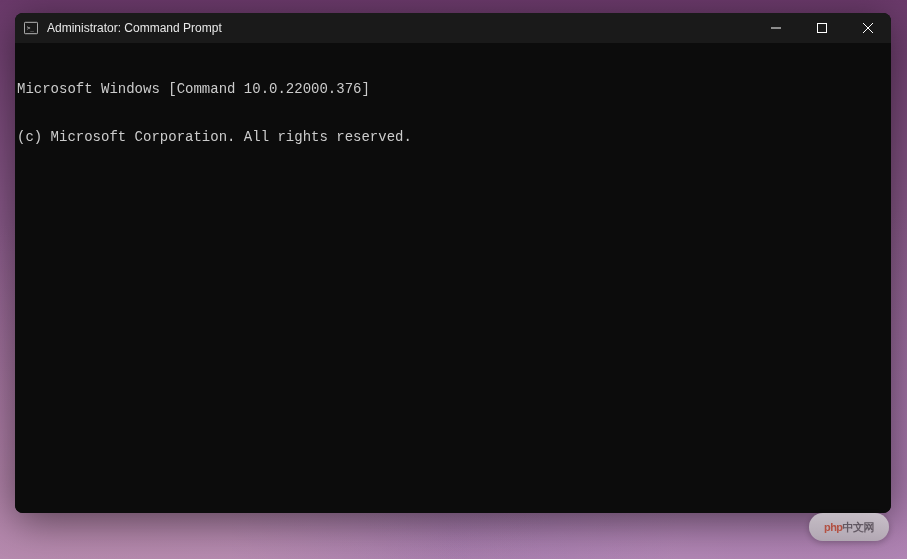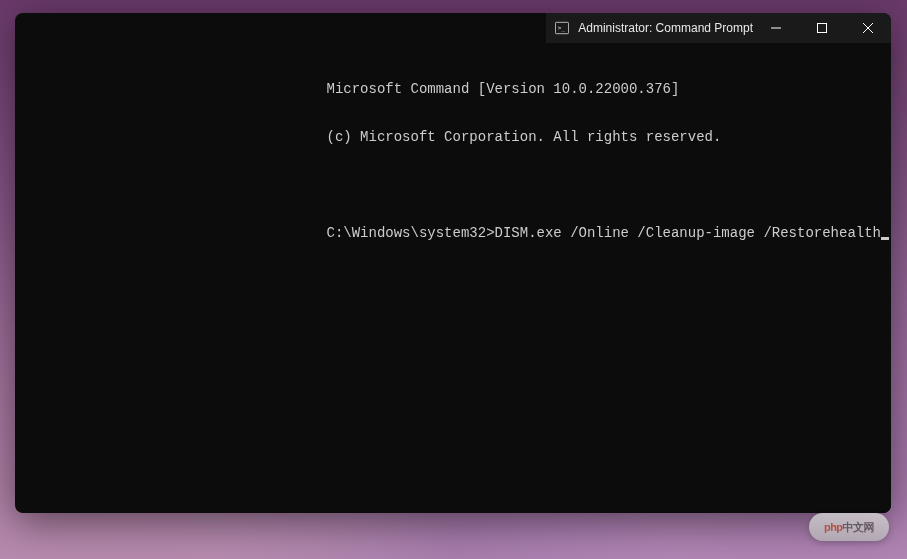--- a/index.html
+++ b/index.html
@@ -25,21 +25,20 @@
       top: 13px;
       left: 15px;
       width: 876px;
       height: 500px;
       background: #0c0c0c;
       border-radius: 8px;
       box-shadow: 0 8px 40px rgba(0,0,0,0.5);
       overflow: hidden;
       display: flex;
       flex-direction: column;
-      align-items: flex-end;
     }
     .titlebar {
       height: 30px;
       background: #1a1a1a;
       display: flex;
       align-items: center;
       padding-left: 8px;
       color: #ffffff;
       font-size: 12px;
       user-select: none;
@@ -140,22 +139,21 @@
       </div>
       <div class="titlebar-btn close">
         <svg viewBox="0 0 10 10">
             <line x1="0" y1="0" x2="10" y2="10" stroke="#fff" stroke-width="1"></line>
             <line x1="10" y1="0" x2="0" y2="10" stroke="#fff" stroke-width="1"></line>
           </svg>
       </div>
     </div>
   </div>
   <div class="terminal">
-    <div class="terminal-line">Microsoft Command [Version 10.0.22000.376]</div>
+    <div class="terminal-line">Microsoft Windows [Command 10.0.22000.376]</div>
     <div class="terminal-line">(c) Microsoft Corporation. All rights reserved.</div>
     <div class="terminal-line"></div>
-    <div class="terminal-line"><span>C:\Windows\system32&gt;</span><span>DISM.exe /Online /Cleanup-image /Restorehealth</span><span class="cursor"></span></div>
   </div>
 </div>
 
 <div class="watermark">
   <span class="watermark-text"><span class="watermark-php">php</span><span>中文网</span></span>
 </div>
 
 </body></html>

